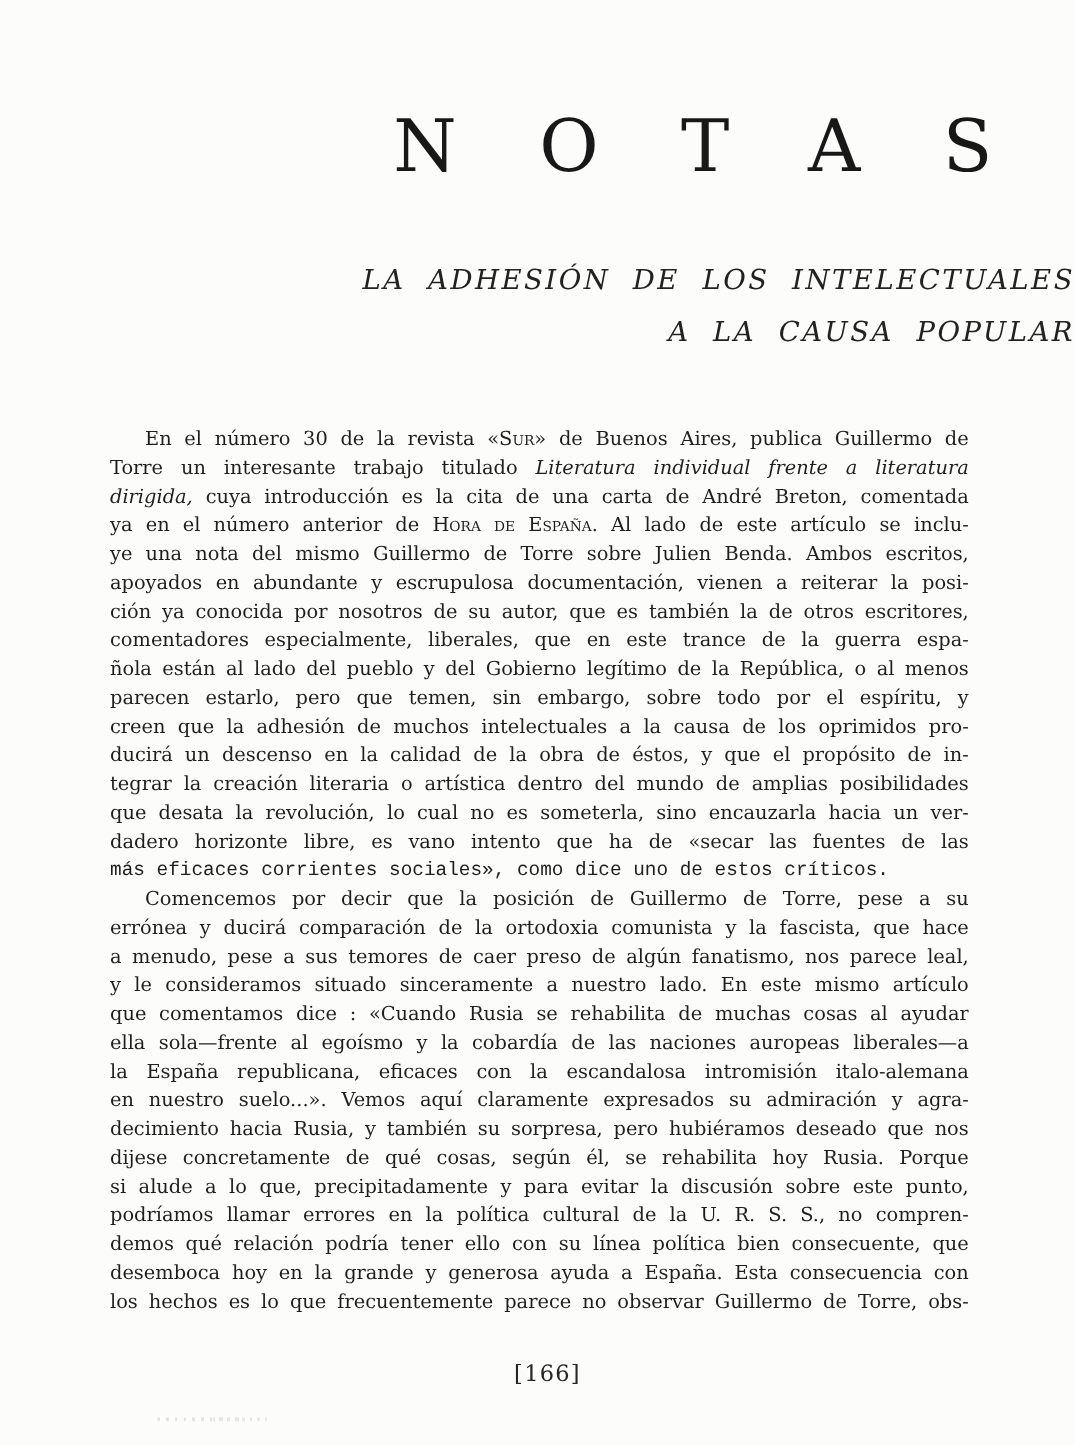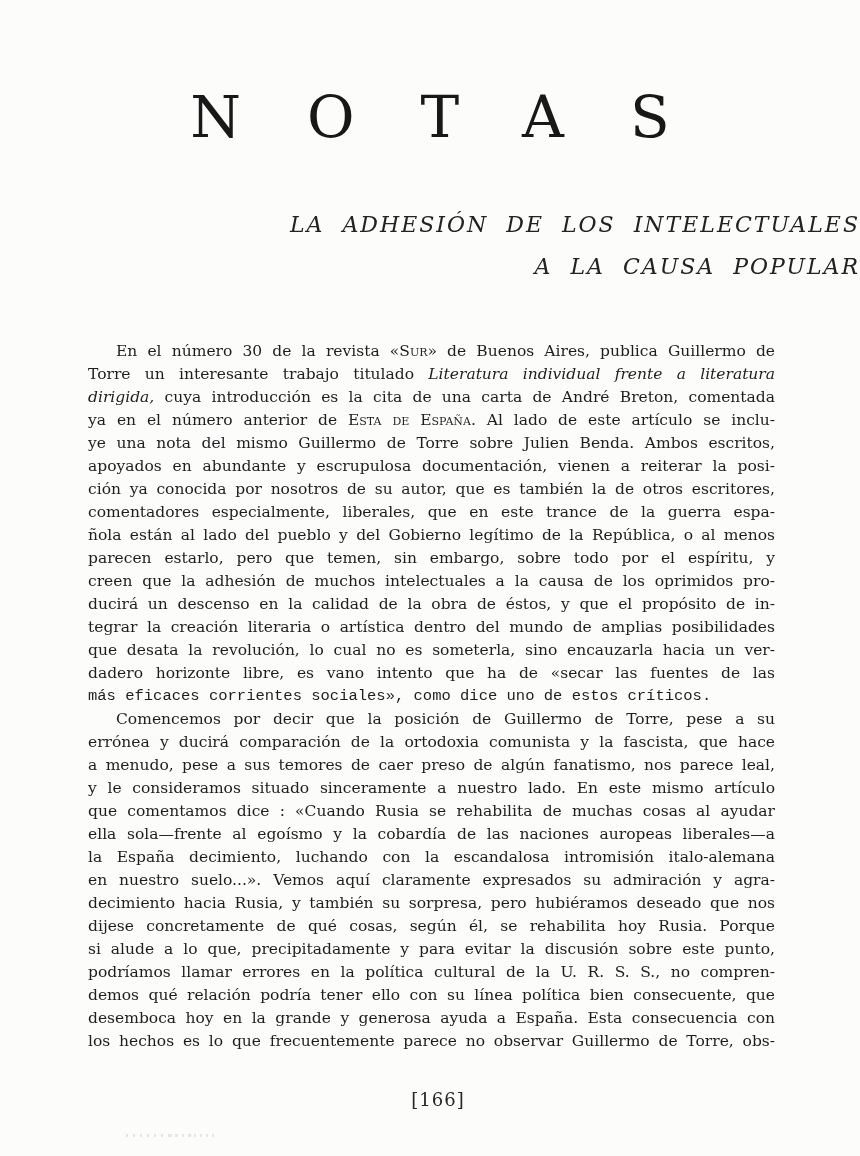--- a/index.html
+++ b/index.html
@@ -14,21 +14,21 @@
     margin: 0 auto;
     background: #fcfcfb;
     color: #1f1f1f;
     font-family: "DejaVu Serif", "Liberation Serif", serif;
     overflow: hidden;
   }
   .title {
     margin: 0;
     padding-top: 84px;
     padding-left: 66px; 
-    text-align: center;
+    text-align: right;
     font-size: 58px;
     font-weight: 400;
     line-height: 66px;
     letter-spacing: 66px;
     color: #181818;
     white-space: nowrap;
   }
   .subtitle {
     margin-top: 54px;
     text-align: right;
@@ -89,42 +89,42 @@
   <h1 class="title">NOTAS</h1>
   <div class="subtitle">
     <div>LA ADHESIÓN DE LOS INTELECTUALES</div>
     <div>A LA CAUSA POPULAR</div>
   </div>
   <div class="body-text">
       <div class="para">
         <div class="line firstline"><span>En el número 30 de la revista «</span><span class="sc">Sur</span><span>» de Buenos Aires, publica Guillermo de</span></div>
         <div class="line"><span>Torre un interesante trabajo titulado </span><span class="it">Literatura individual frente a literatura</span></div>
         <div class="line"><span class="it">dirigida,</span><span> cuya introducción es la cita de una carta de André Breton, comentada</span></div>
-        <div class="line"><span>ya en el número anterior de </span><span class="sc">Esta de España</span><span>. Al lado de este artículo se inclu-</span></div>
+        <div class="line"><span>ya en el número anterior de </span><span class="sc">Hora de España</span><span>. Al lado de este artículo se inclu-</span></div>
         <div class="line"><span>ye una nota del mismo Guillermo de Torre sobre Julien Benda. Ambos escritos,</span></div>
         <div class="line"><span>apoyados en abundante y escrupulosa documentación, vienen a reiterar la posi-</span></div>
         <div class="line"><span>ción ya conocida por nosotros de su autor, que es también la de otros escritores,</span></div>
         <div class="line"><span>comentadores especialmente, liberales, que en este trance de la guerra espa-</span></div>
         <div class="line"><span>ñola están al lado del pueblo y del Gobierno legítimo de la República, o al menos</span></div>
         <div class="line"><span>parecen estarlo, pero que temen, sin embargo, sobre todo por el espíritu, y</span></div>
         <div class="line"><span>creen que la adhesión de muchos intelectuales a la causa de los oprimidos pro-</span></div>
         <div class="line"><span>ducirá un descenso en la calidad de la obra de éstos, y que el propósito de in-</span></div>
         <div class="line"><span>tegrar la creación literaria o artística dentro del mundo de amplias posibilidades</span></div>
         <div class="line"><span>que desata la revolución, lo cual no es someterla, sino encauzarla hacia un ver-</span></div>
         <div class="line"><span>dadero horizonte libre, es vano intento que ha de «secar las fuentes de las</span></div>
         <div class="line lastline"><span>más eficaces corrientes sociales», como dice uno de estos críticos.</span></div>
       </div>
       <div class="para">
         <div class="line firstline"><span>Comencemos por decir que la posición de Guillermo de Torre, pese a su</span></div>
         <div class="line"><span>errónea y ducirá comparación de la ortodoxia comunista y la fascista, que hace</span></div>
         <div class="line"><span>a menudo, pese a sus temores de caer preso de algún fanatismo, nos parece leal,</span></div>
         <div class="line"><span>y le consideramos situado sinceramente a nuestro lado. En este mismo artículo</span></div>
         <div class="line"><span>que comentamos dice : «Cuando Rusia se rehabilita de muchas cosas al ayudar</span></div>
         <div class="line"><span>ella sola—frente al egoísmo y la cobardía de las naciones auropeas liberales—a</span></div>
-        <div class="line"><span>la España decimiento, luchando con la escandalosa intromisión italo-alemana</span></div>
+        <div class="line"><span>la España republicana, eficaces con la escandalosa intromisión italo-alemana</span></div>
         <div class="line"><span>en nuestro suelo...». Vemos aquí claramente expresados su admiración y agra-</span></div>
         <div class="line"><span>decimiento hacia Rusia, y también su sorpresa, pero hubiéramos deseado que nos</span></div>
         <div class="line"><span>dijese concretamente de qué cosas, según él, se rehabilita hoy Rusia. Porque</span></div>
         <div class="line"><span>si alude a lo que, precipitadamente y para evitar la discusión sobre este punto,</span></div>
         <div class="line"><span>podríamos llamar errores en la política cultural de la U. R. S. S., no compren-</span></div>
         <div class="line"><span>demos qué relación podría tener ello con su línea política bien consecuente, que</span></div>
         <div class="line"><span>desemboca hoy en la grande y generosa ayuda a España. Esta consecuencia con</span></div>
         <div class="line"><span>los hechos es lo que frecuentemente parece no observar Guillermo de Torre, obs-</span></div>
       </div>
     </div>

